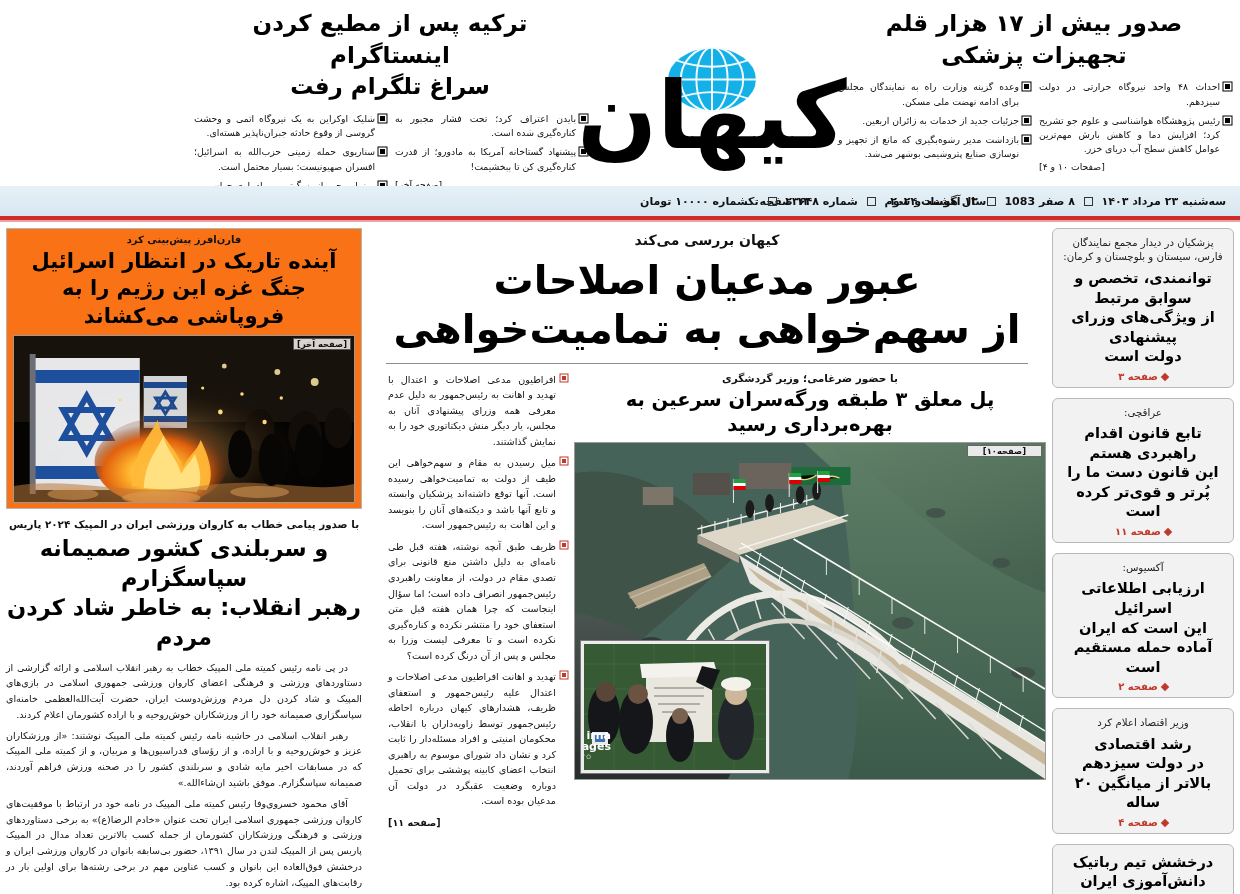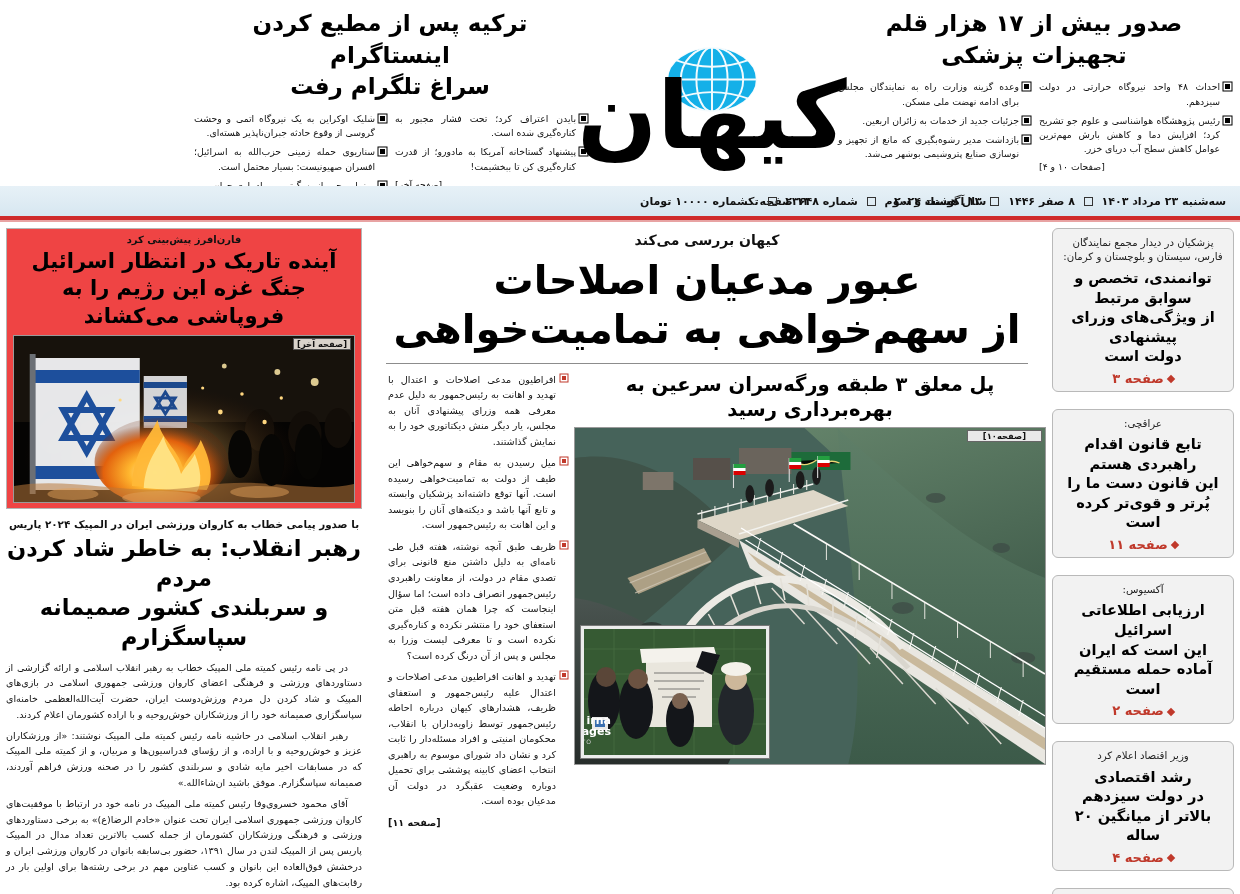--- a/index.html
+++ b/index.html
@@ -66,26 +66,26 @@
   .body{position:relative;width:1240px;height:672px;box-sizing:border-box;padding:6px 6px 0 6px;display:flex;gap:6px;flex-direction:row;}
   .col-right-rail{width:182px;flex:0 0 182px;order:1;}
   .col-center{flex:1;order:2;}
   .col-left{width:356px;flex:0 0 356px;order:3;}
 
   
   .rbox{
     border:1px solid #b9b9b9;border-radius:6px;
     background:#f2f2f2;
     padding:7px 7px 5px 7px;
-    margin-bottom:17px;
+    margin-bottom:10px;
     text-align:center;
   }
   .rbox-kicker{font-size:10.2px;color:#222;line-height:1.42;margin-bottom:3px;font-weight:normal;}
   .rbox-title{font-size:14.6px;font-weight:bold;color:#000;line-height:1.34;letter-spacing:-0.2px;}
-  .rbox-page{font-size:13px;color:#c0392b;font-weight:bold;margin-top:5px;}
+  .rbox-page{font-size:10px;color:#c0392b;font-weight:bold;margin-top:5px;}
   .rbox-page .dia{display:inline-block;width:6px;height:6px;background:#c0392b;transform:rotate(45deg);margin-left:4px;vertical-align:middle;}
 
   
   .lead{text-align:center;}
   .lead-kicker{font-size:14px;font-weight:bold;color:#111;margin:4px 0 8px 0;}
   .lead-title{
     font-size:40px;font-weight:bold;color:#000;
     line-height:1.22;letter-spacing:-0.8px;
   }
   .lead-title .l2{display:block;}
@@ -123,21 +123,21 @@
   .artbody p{margin:0 0 6px 0;position:relative;padding-right:10px;}
   .artbody p:before{
     content:"";position:absolute;right:0;top:4px;
     width:4px;height:4px;background:#c0392b;
     box-shadow:0 0 0 1.5px #fff,0 0 0 2.5px #c0392b;
   }
   .artbody .pg{padding-right:0;text-align:left;font-weight:bold;}
   .artbody .pg:before{display:none;}
 
   
-  .lbox{border:1px solid #b5b5b5;background:#ef4444;padding:5px 6px;}
+  .lbox{border:1px solid #b5b5b5;background:#f97316;padding:5px 6px;}
   .l-kicker{font-size:10px;text-align:center;color:#111;margin-bottom:3px;font-weight:bold;}
   .l-title{font-size:21px;font-weight:bold;text-align:center;line-height:1.3;color:#000;letter-spacing:-0.3px;}
   .l-title .l2{display:block;}
   .l-photo{position:relative;margin-top:5px;border:1px solid #9a9a9a;height:166px;overflow:hidden;background:#120c06;}
   .l-photo svg{width:100%;height:100%;display:block;}
   .l-tag{
     position:absolute;top:2px;right:3px;z-index:6;
     background:#d9d3cb;border:1px solid #555;
     font-size:8.4px;padding:0 3px;color:#111;font-weight:bold;
   }
@@ -206,21 +206,21 @@
           <div class="mh-b">بازداشت مدیر رشوه‌بگیری که مانع از تجهیز و نوسازی صنایع پتروشیمی بوشهر می‌شد.</div>
         </div>
       </div>
     </div>
   </div>
 
   <div class="datebar">
     <span class="db-right">
       <span>سه‌شنبه ۲۳ مرداد ۱۴۰۳</span>
       <span class="db-sq"></span>
-      <span>۸ صفر ۱۴۴۶</span>
+      <span>۸ صفر 1083</span>
       <span class="db-sq"></span>
       <span>۱۳ آگوست ۲۰۲۴</span>
     </span>
     <span class="db-center-r">۱۲ صفحه</span>
     <span class="db-center-l">
       <span>سال هشتاد و سوم</span>
       <span class="db-sq"></span>
       <span>شماره ۲۳۶۴۸</span>
       <span class="db-sq"></span>
       <span>تکشماره ۱۰۰۰۰ تومان</span>
@@ -291,20 +291,21 @@
         <div class="lead-title">
           <span>عبور مدعیان اصلاحات</span>
           <span class="l2">از سهم‌خواهی به تمامیت‌خواهی</span>
         </div>
         <div class="lead-rule"></div>
       </div>
 
       <div class="lead-flow">
 
         <div class="flow-photo">
+          <div class="bridge-kicker">با حضور ضرغامی؛ وزیر گردشگری</div>
           <div class="bridge-title">پل معلق ۳ طبقه ورگه‌سران سرعین به بهره‌برداری رسید</div>
           <div class="photo">
             <div class="photo-tag">[صفحه۱۰]</div>
             <svg class="bridge-scene" viewBox="0 0 430 336" preserveAspectRatio="none">
               <defs>
                 <linearGradient id="hillg" x1="0" y1="0" x2="0" y2="1">
                   <stop offset="0" stop-color="#5f7f68"></stop>
                     <stop offset="1" stop-color="#3c5a49"></stop>
                 </linearGradient>
                 <linearGradient id="hillg2" x1="0" y1="0" x2="1" y2="1">
@@ -613,22 +614,22 @@
                 <circle cx="268" cy="36" r="3"></circle>
                 <circle cx="214" cy="30" r="2.5"></circle>
             </g>
           </svg>
         </div>
       </div>
 
       <div>
         <div class="l2-kicker">با صدور پیامی خطاب به کاروان ورزشی ایران در المپیک ۲۰۲۴ پاریس</div>
         <div class="l2-title">
+          <div>و سربلندی کشور صمیمانه سپاسگزارم</div>
           <div>رهبر انقلاب: به خاطر شاد کردن مردم</div>
-          <div>و سربلندی کشور صمیمانه سپاسگزارم</div>
         </div>
         <div class="l2-body">
           <p>در پی نامه رئیس کمیته ملی المپیک خطاب به رهبر انقلاب اسلامی و ارائه گزارشی از دستاوردهای ورزشی و فرهنگی اعضای کاروان ورزشی جمهوری اسلامی در بازی‌های المپیک و شاد کردن دل مردم ورزش‌دوست ایران، حضرت آیت‌الله‌العظمی خامنه‌ای سپاسگزاری صمیمانه خود را از ورزشکاران خوش‌روحیه و با اراده کشورمان اعلام کردند.</p>
           <p>رهبر انقلاب اسلامی در حاشیه نامه رئیس کمیته ملی المپیک نوشتند: «از ورزشکاران عزیز و خوش‌روحیه و با اراده، و از رؤسای فدراسیون‌ها و مربیان، و از کمیته ملی المپیک که در مسابقات اخیر مایه شادی و سربلندی کشور را در صحنه ورزش فراهم آوردند، صمیمانه سپاسگزارم. موفق باشید ان‌شاءالله.»</p>
           <p>آقای محمود خسروی‌وفا رئیس کمیته ملی المپیک در نامه خود در ارتباط با موفقیت‌های کاروان ورزشی جمهوری اسلامی ایران تحت عنوان «خادم الرضا(ع)» به برخی دستاوردهای ورزشی و فرهنگی ورزشکاران کشورمان از جمله کسب بالاترین تعداد مدال در المپیک پاریس پس از المپیک لندن در سال ۱۳۹۱، حضور بی‌سابقه بانوان در کاروان ورزشی ایران و درخشش فوق‌العاده این بانوان و کسب عناوین مهم در برخی رشته‌ها برای اولین بار در رقابت‌های المپیک، اشاره کرده بود.</p>
         </div>
       </div>
 
     </div>
 

